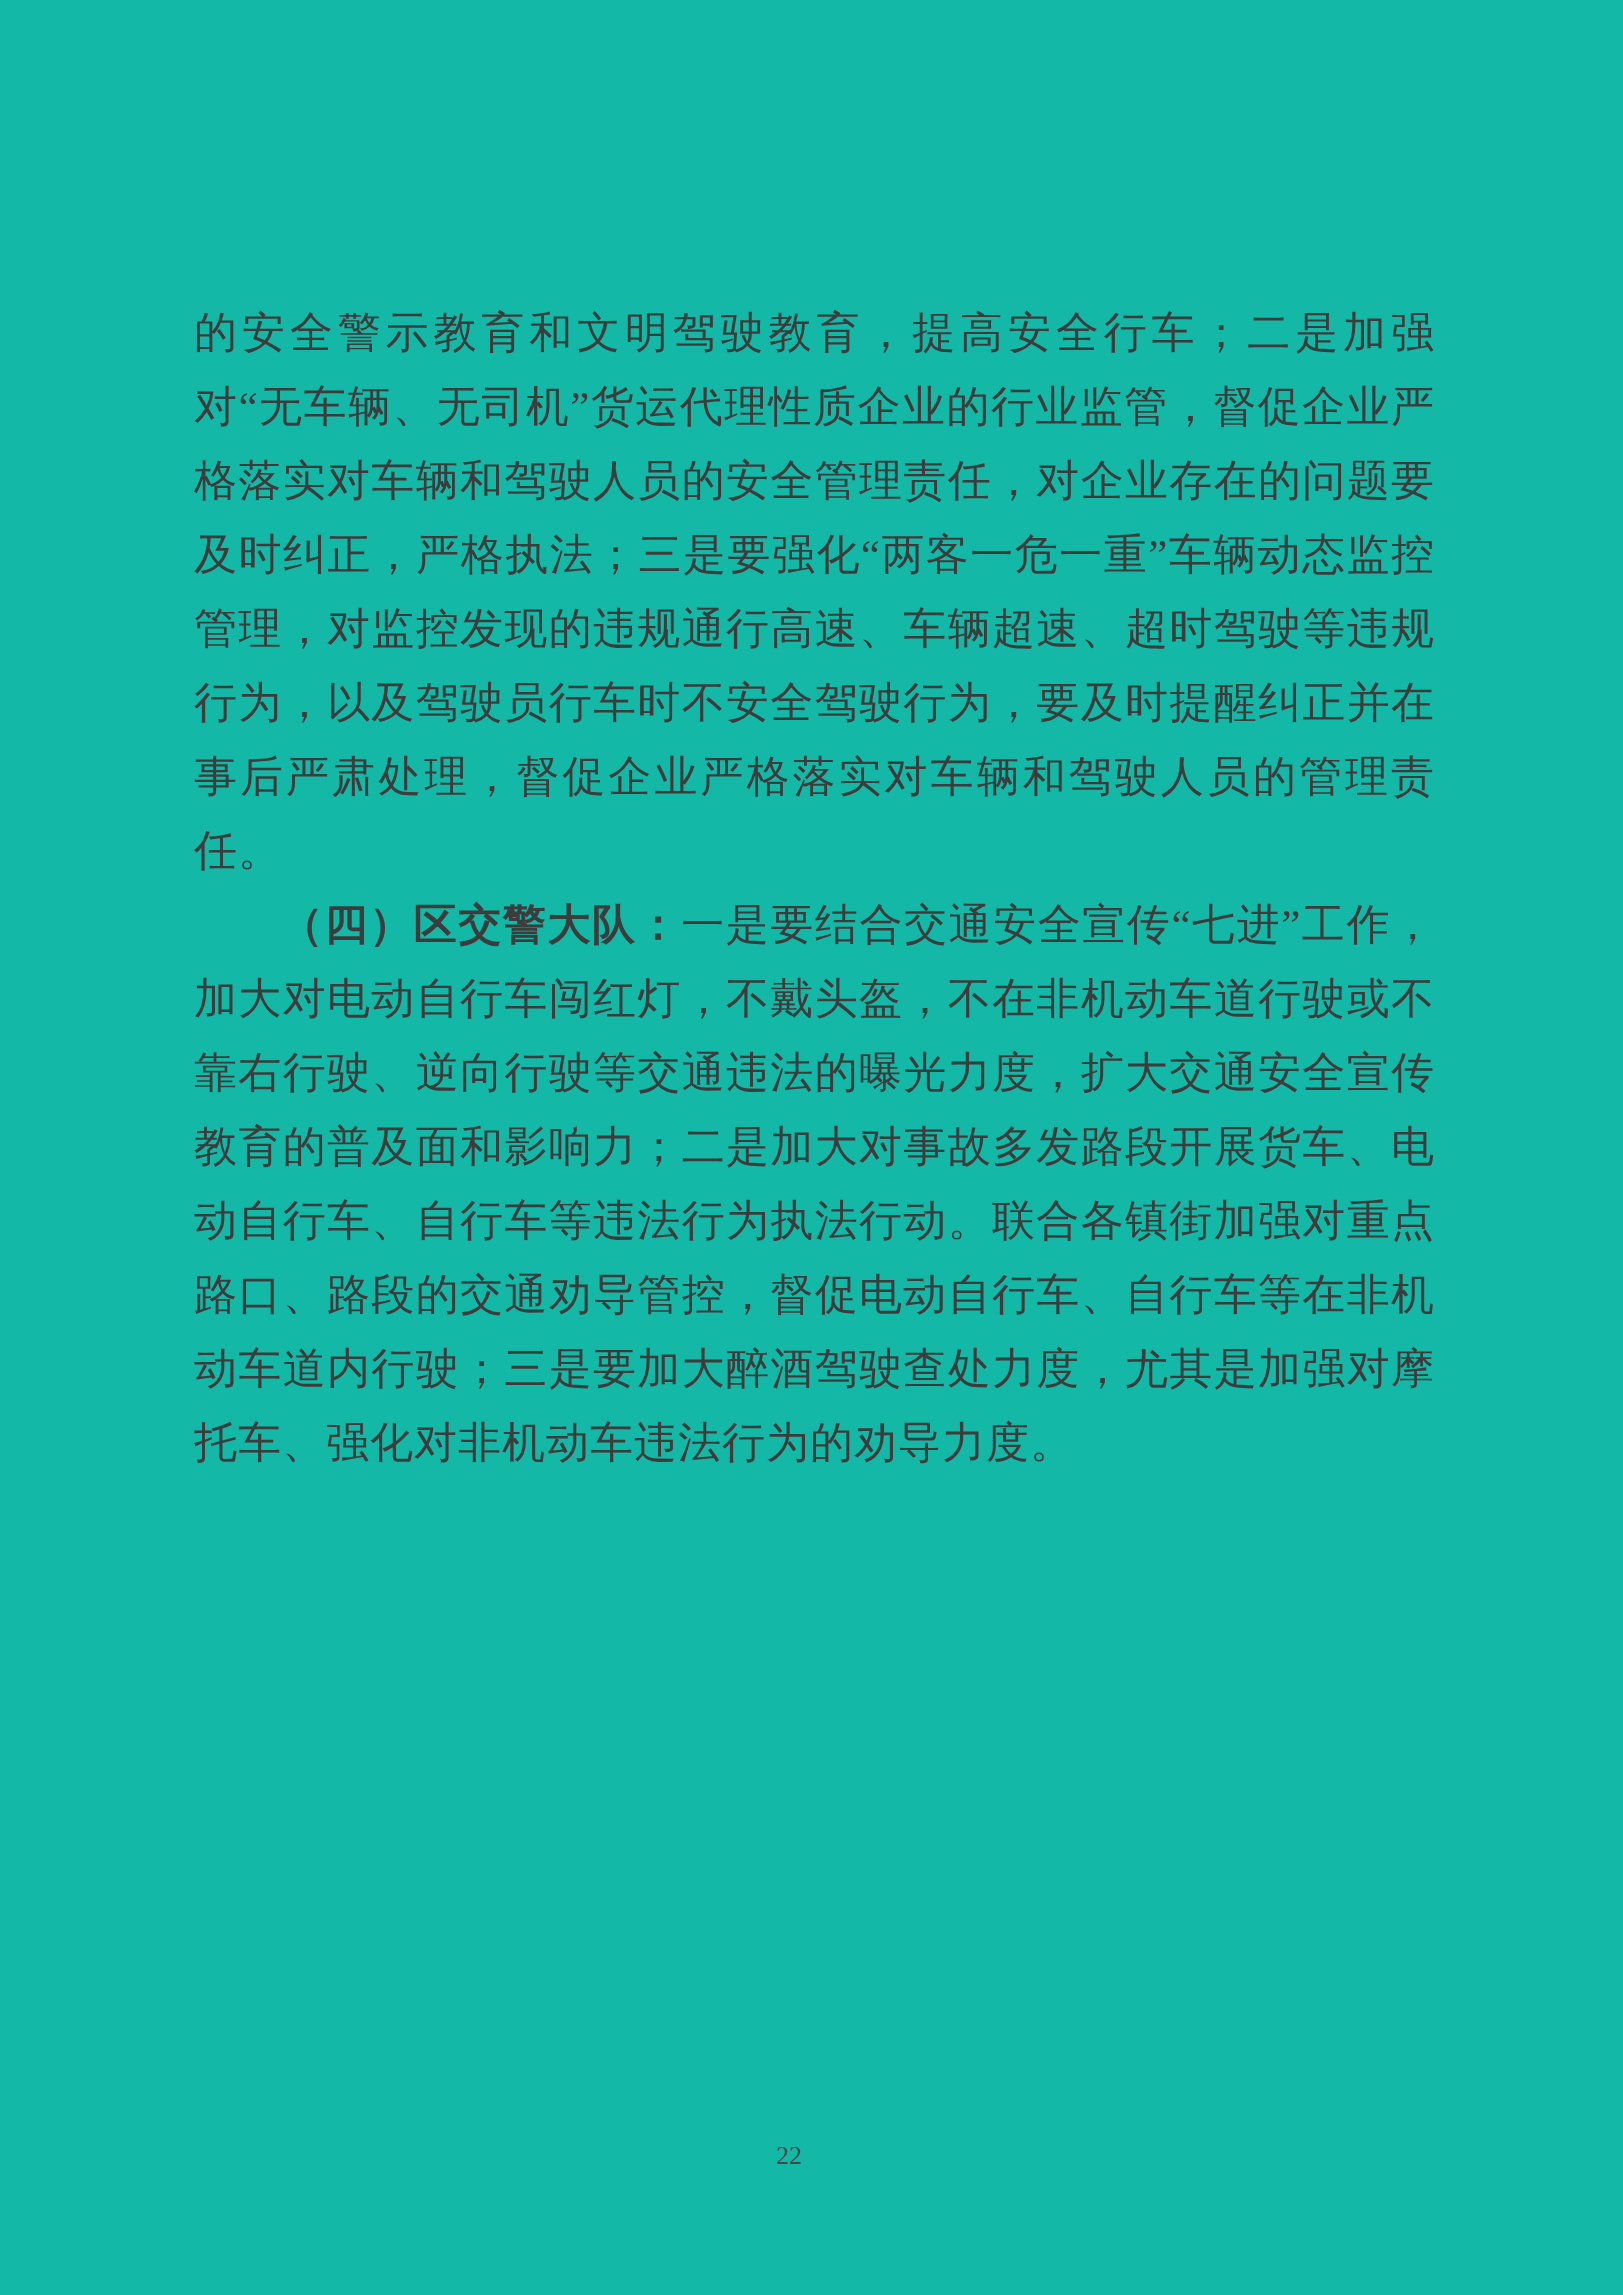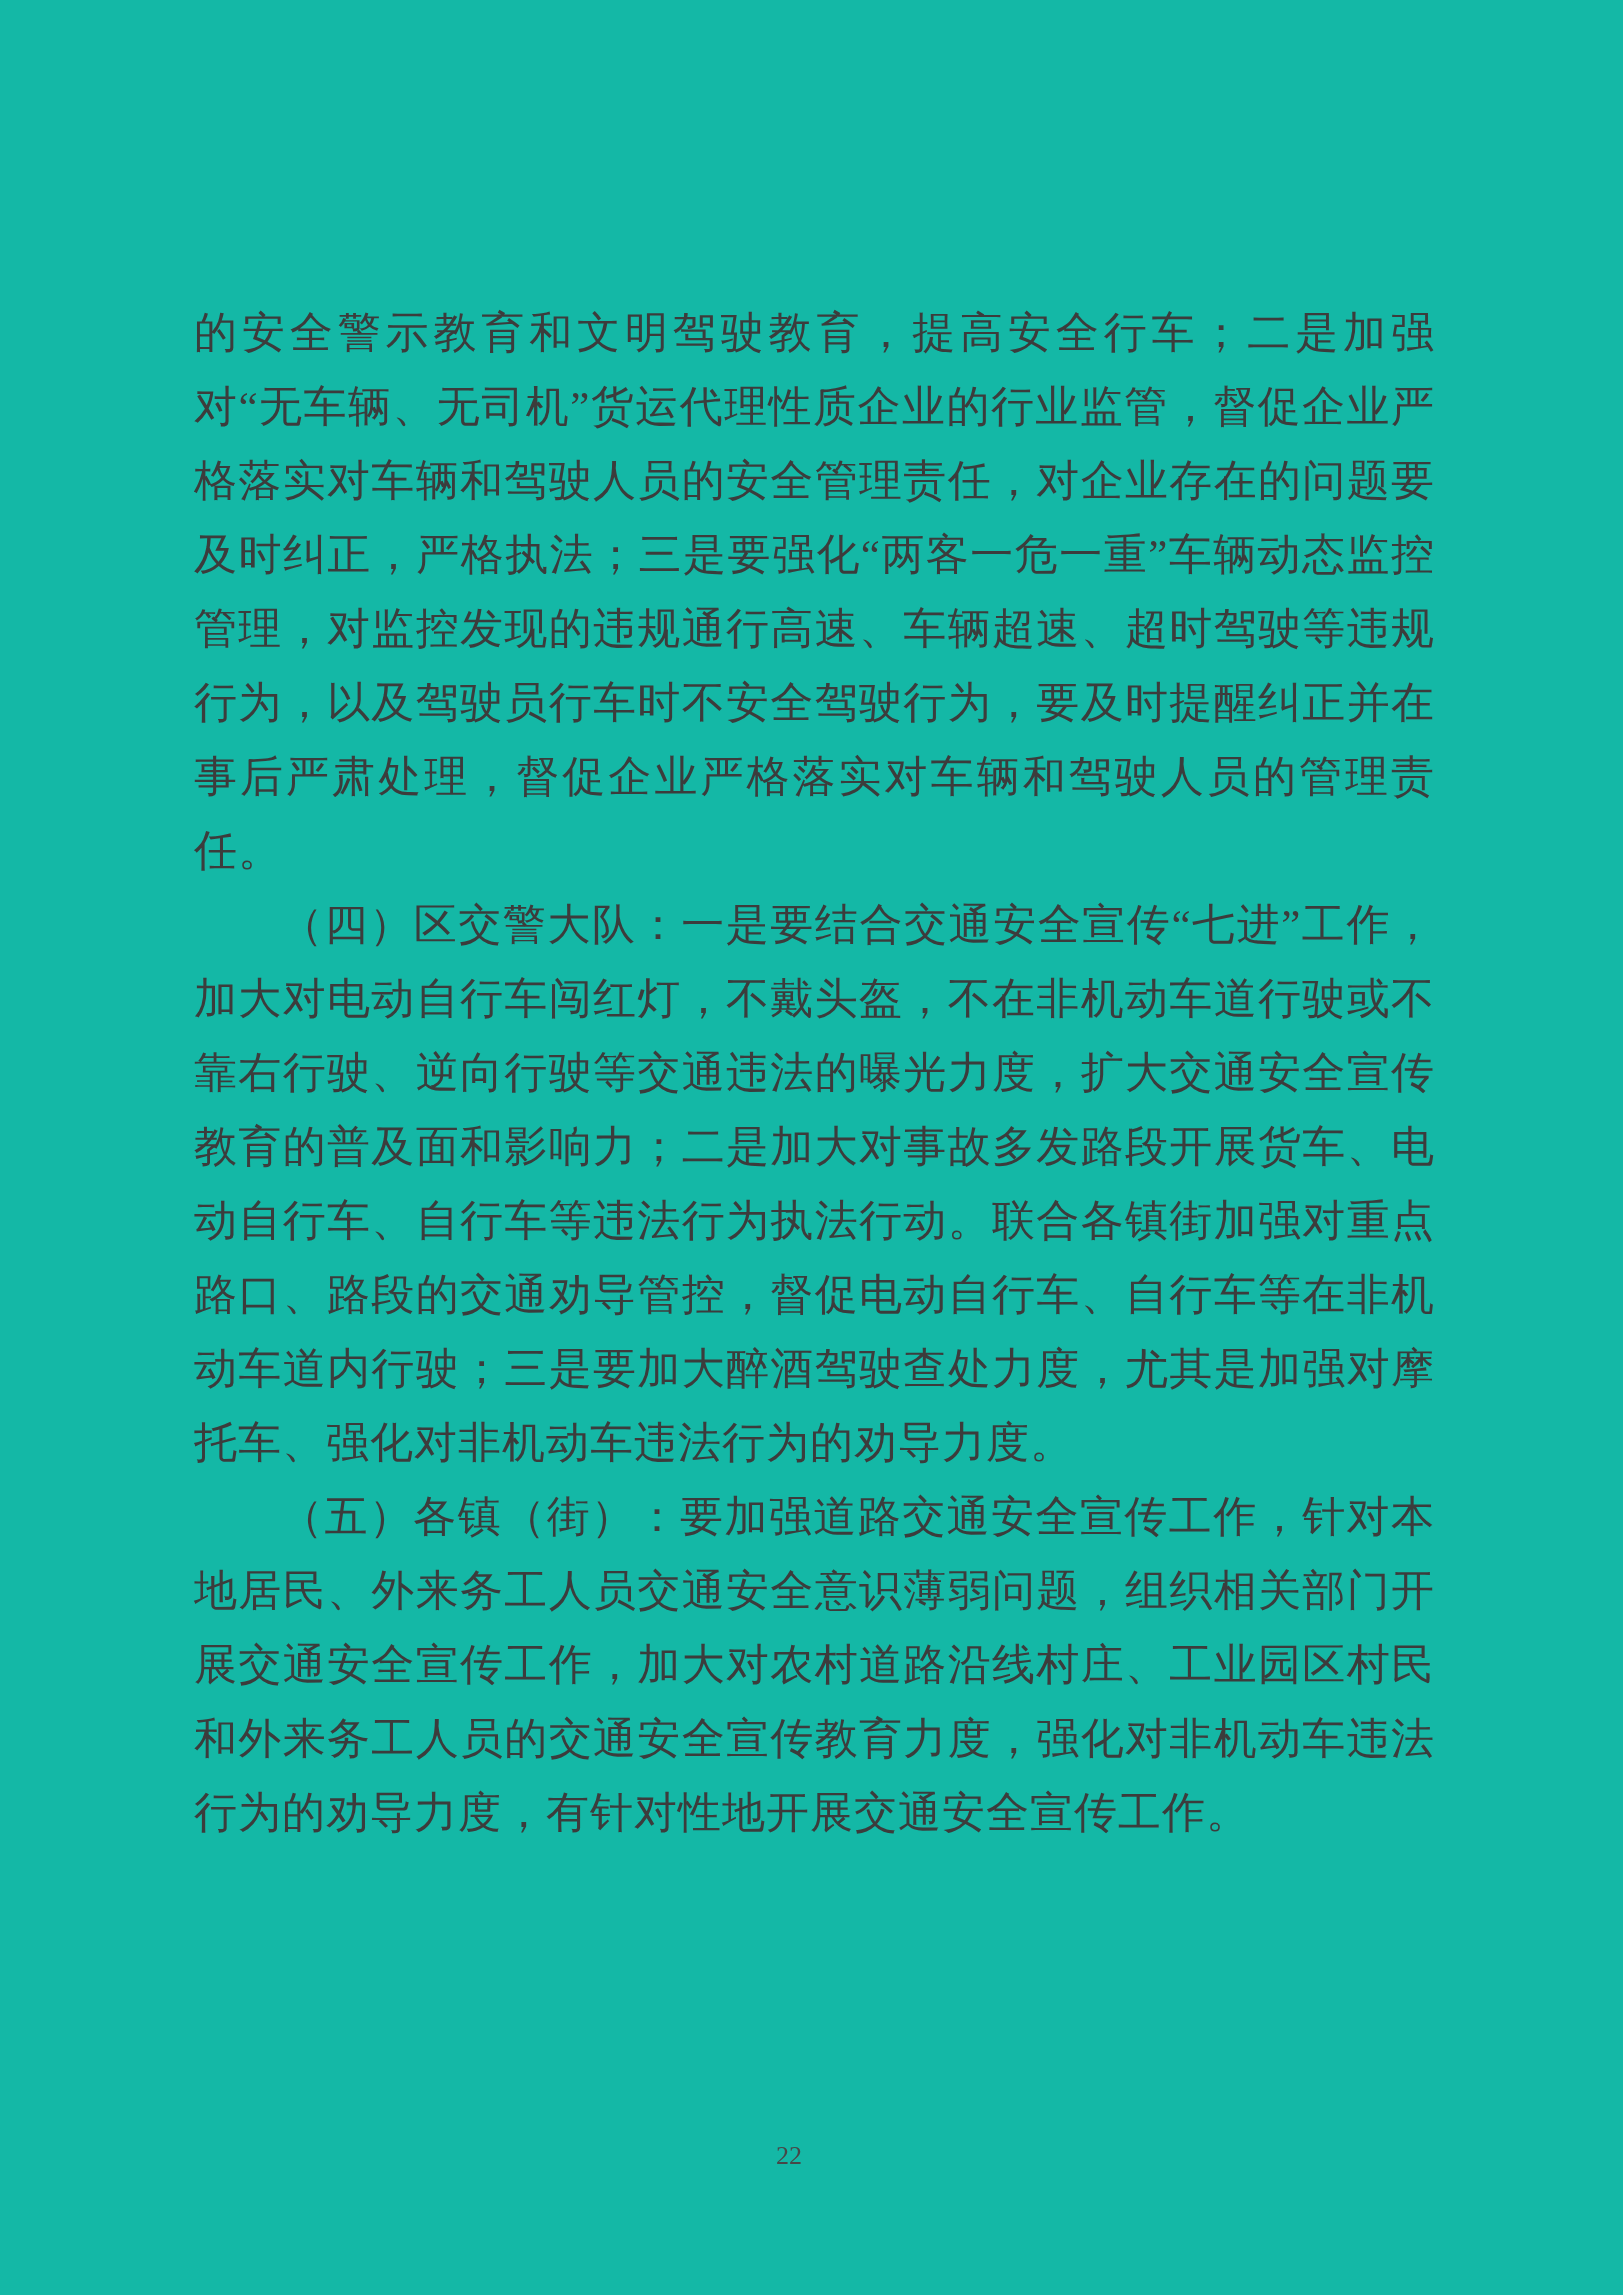--- a/index.html
+++ b/index.html
@@ -30,21 +30,21 @@
     color: #3c3c3c;
     text-align: justify;
     text-justify: inter-character;
     line-break: strict;
     word-break: normal;
   }
   .para.indent {
     text-indent: 2em;
   }
   .lead {
-    font-weight: 400;
+    font-weight: 700;
   }
   .page-number {
     position: absolute;
     left: 740px;
     top: 2139px;
     width: 98px;
     text-align: center;
     font-size: 26px;
     line-height: 34px;
     color: #474747;
@@ -55,20 +55,19 @@
 <body>
 
 <div class="sheet">
 
   <div class="content">
 
     <p class="para"><span>的安全警示教育和文明驾驶教育，提高安全行车；二是加强对“无车辆、无司机”货运代理性质企业的行业监管，督促企业严格落实对车辆和驾驶人员的安全管理责任，对企业存在的问题要及时纠正，严格执法；三是要强化“两客一危一重”车辆动态监控管理，对监控发现的违规通行高速、车辆超速、超时驾驶等违规行为，以及驾驶员行车时不安全驾驶行为，要及时提醒纠正并在事后严肃处理，督促企业严格落实对车辆和驾驶人员的管理责任。</span></p>
 
     <p class="para indent"><span class="lead">（四）区交警大队：</span><span>一是要结合交通安全宣传“七进”工作，加大对电动自行车闯红灯，不戴头盔，不在非机动车道行驶或不靠右行驶、逆向行驶等交通违法的曝光力度，扩大交通安全宣传教育的普及面和影响力；二是加大对事故多发路段开展货车、电动自行车、自行车等违法行为执法行动。联合各镇街加强对重点路口、路段的交通劝导管控，督促电动自行车、自行车等在非机动车道内行驶；三是要加大醉酒驾驶查处力度，尤其是加强对摩托车、强化对非机动车违法行为的劝导力度。</span></p>
 
-    <p class="para indent"><span class="lead">（五）各镇（街）：</span><span>要加强道路交通安全宣传工作，针对本地居民、外来务工人员交通安全意识薄弱问题，组织相关部门开展交通安全宣传工作，加大对农村道路沿线村庄、工业园区村民和外来务工人员的交通安全宣传教育力度，强化对非机动车违法行为的劝导力度，有针对性地开展交通安全宣传工作。</span></p>
 
   </div>
 
   <div class="page-number">22</div>
 
 </div>
 
 
 </body></html>

